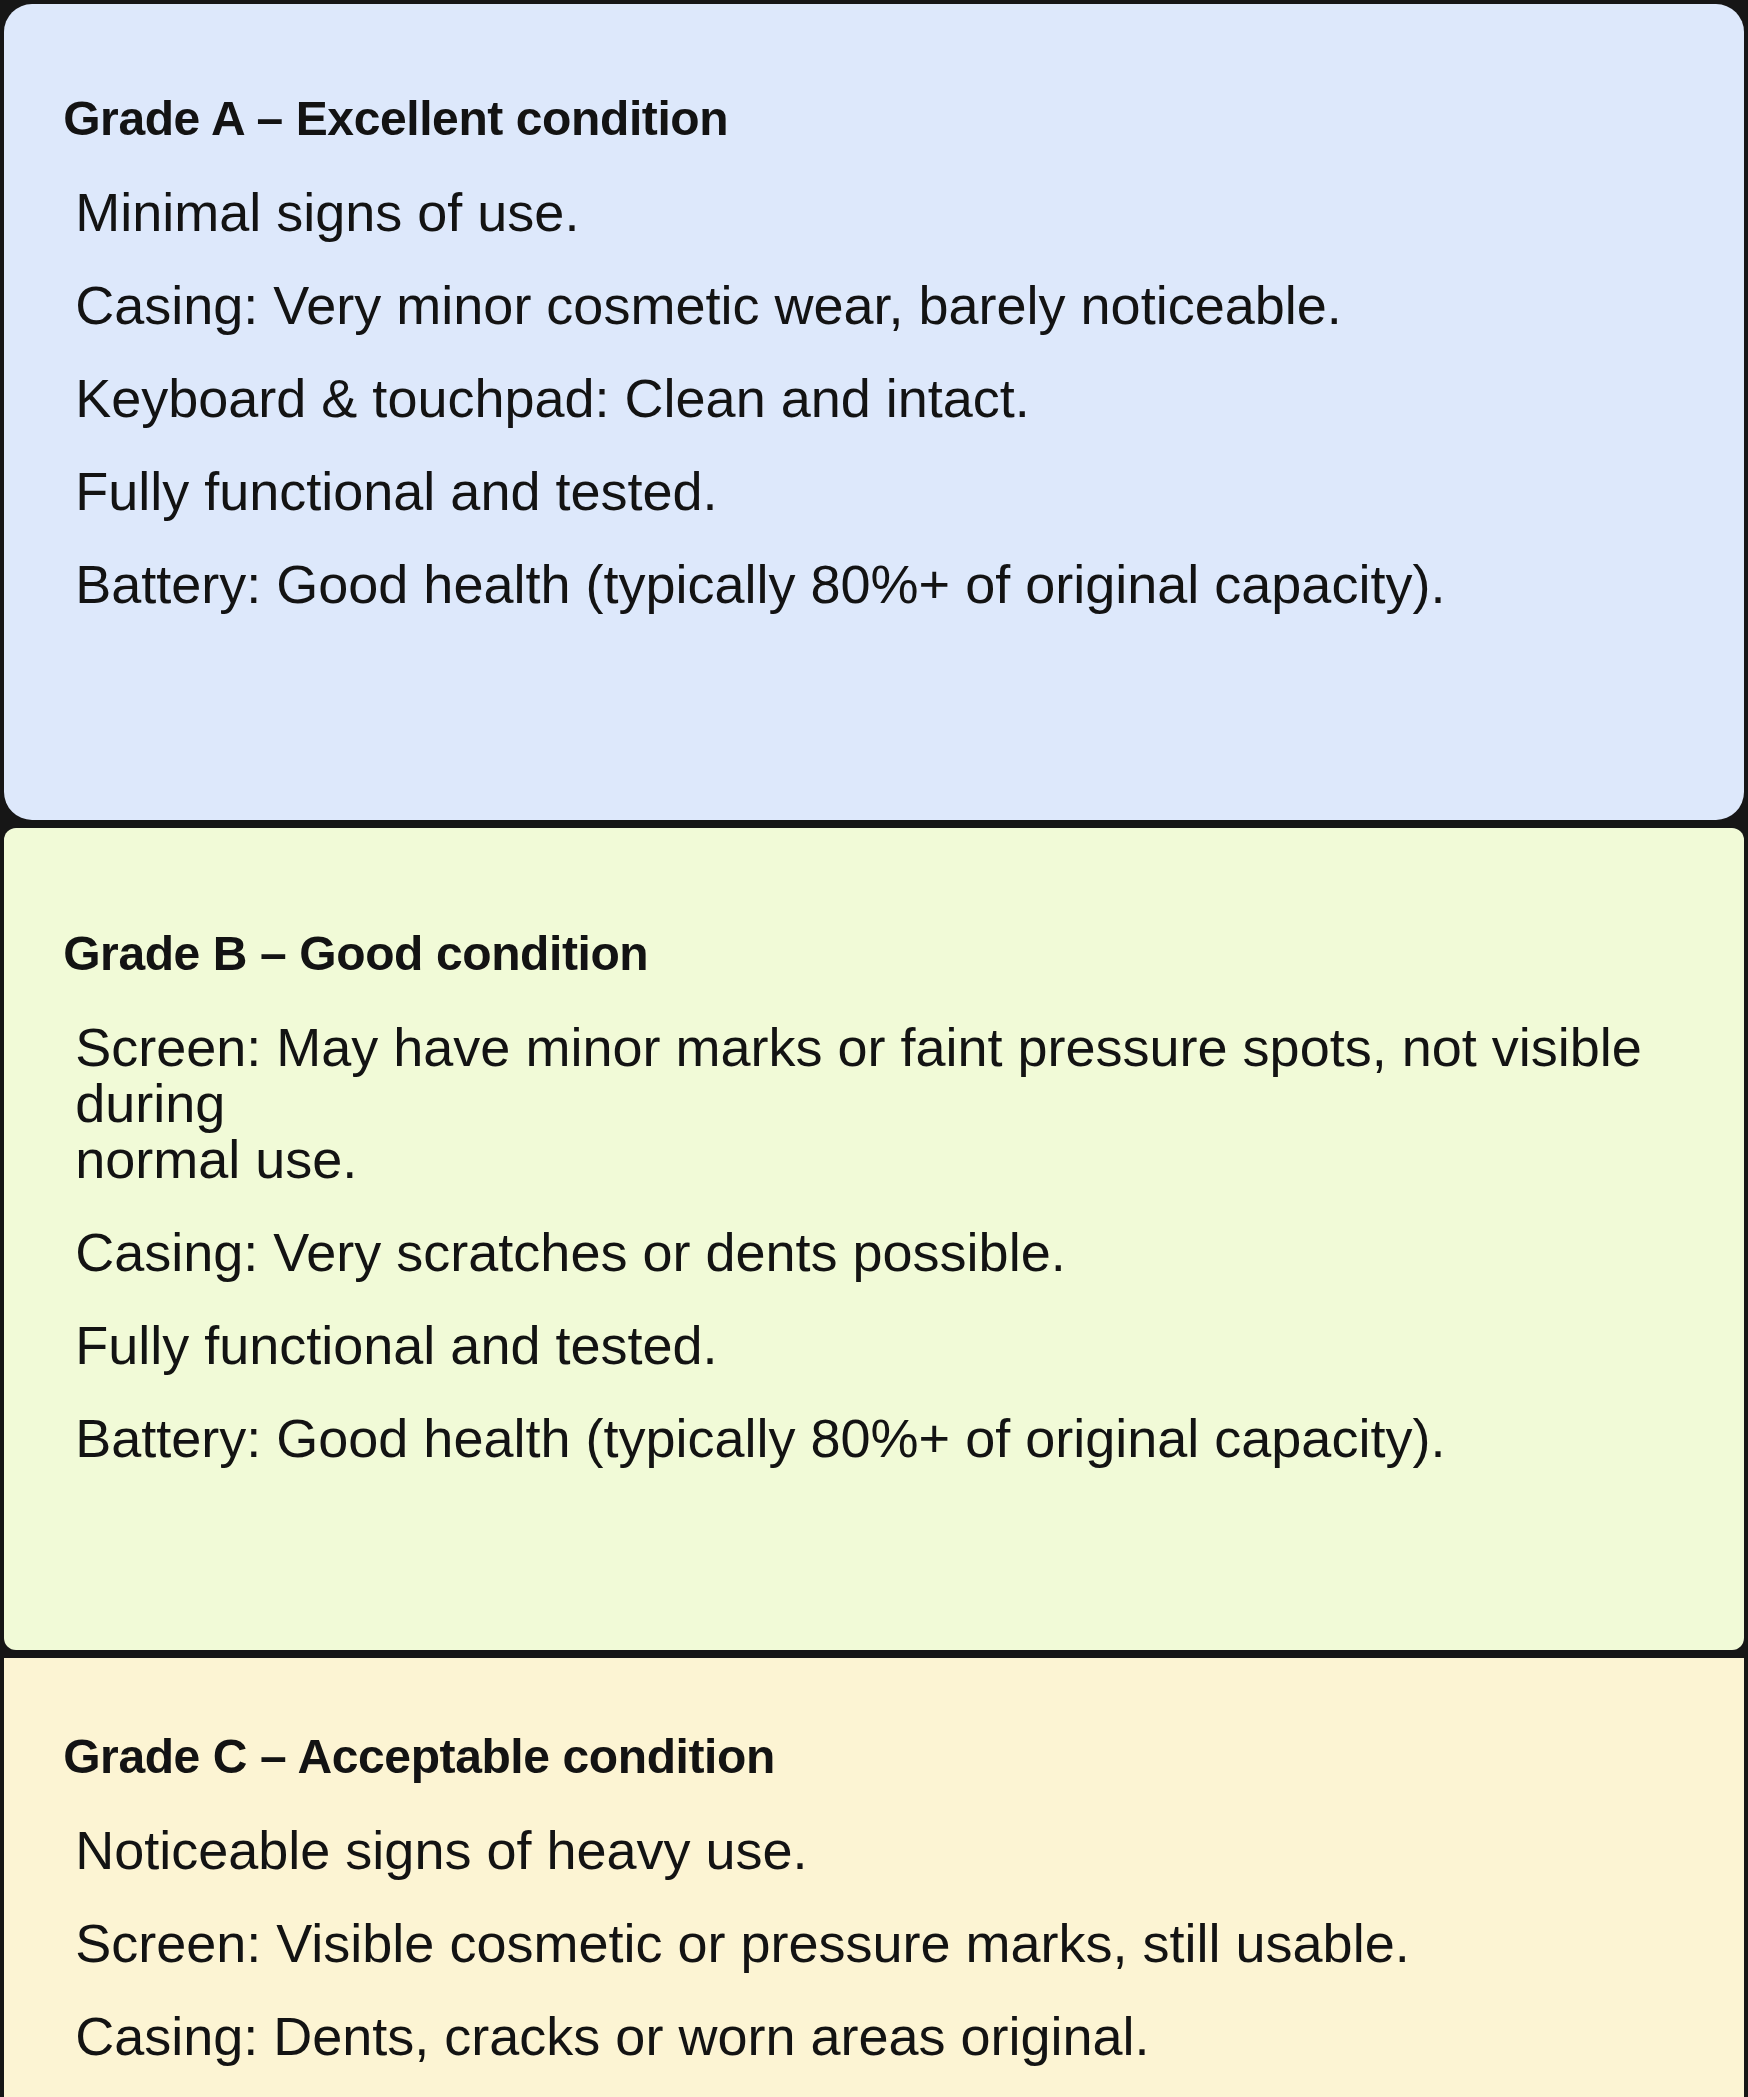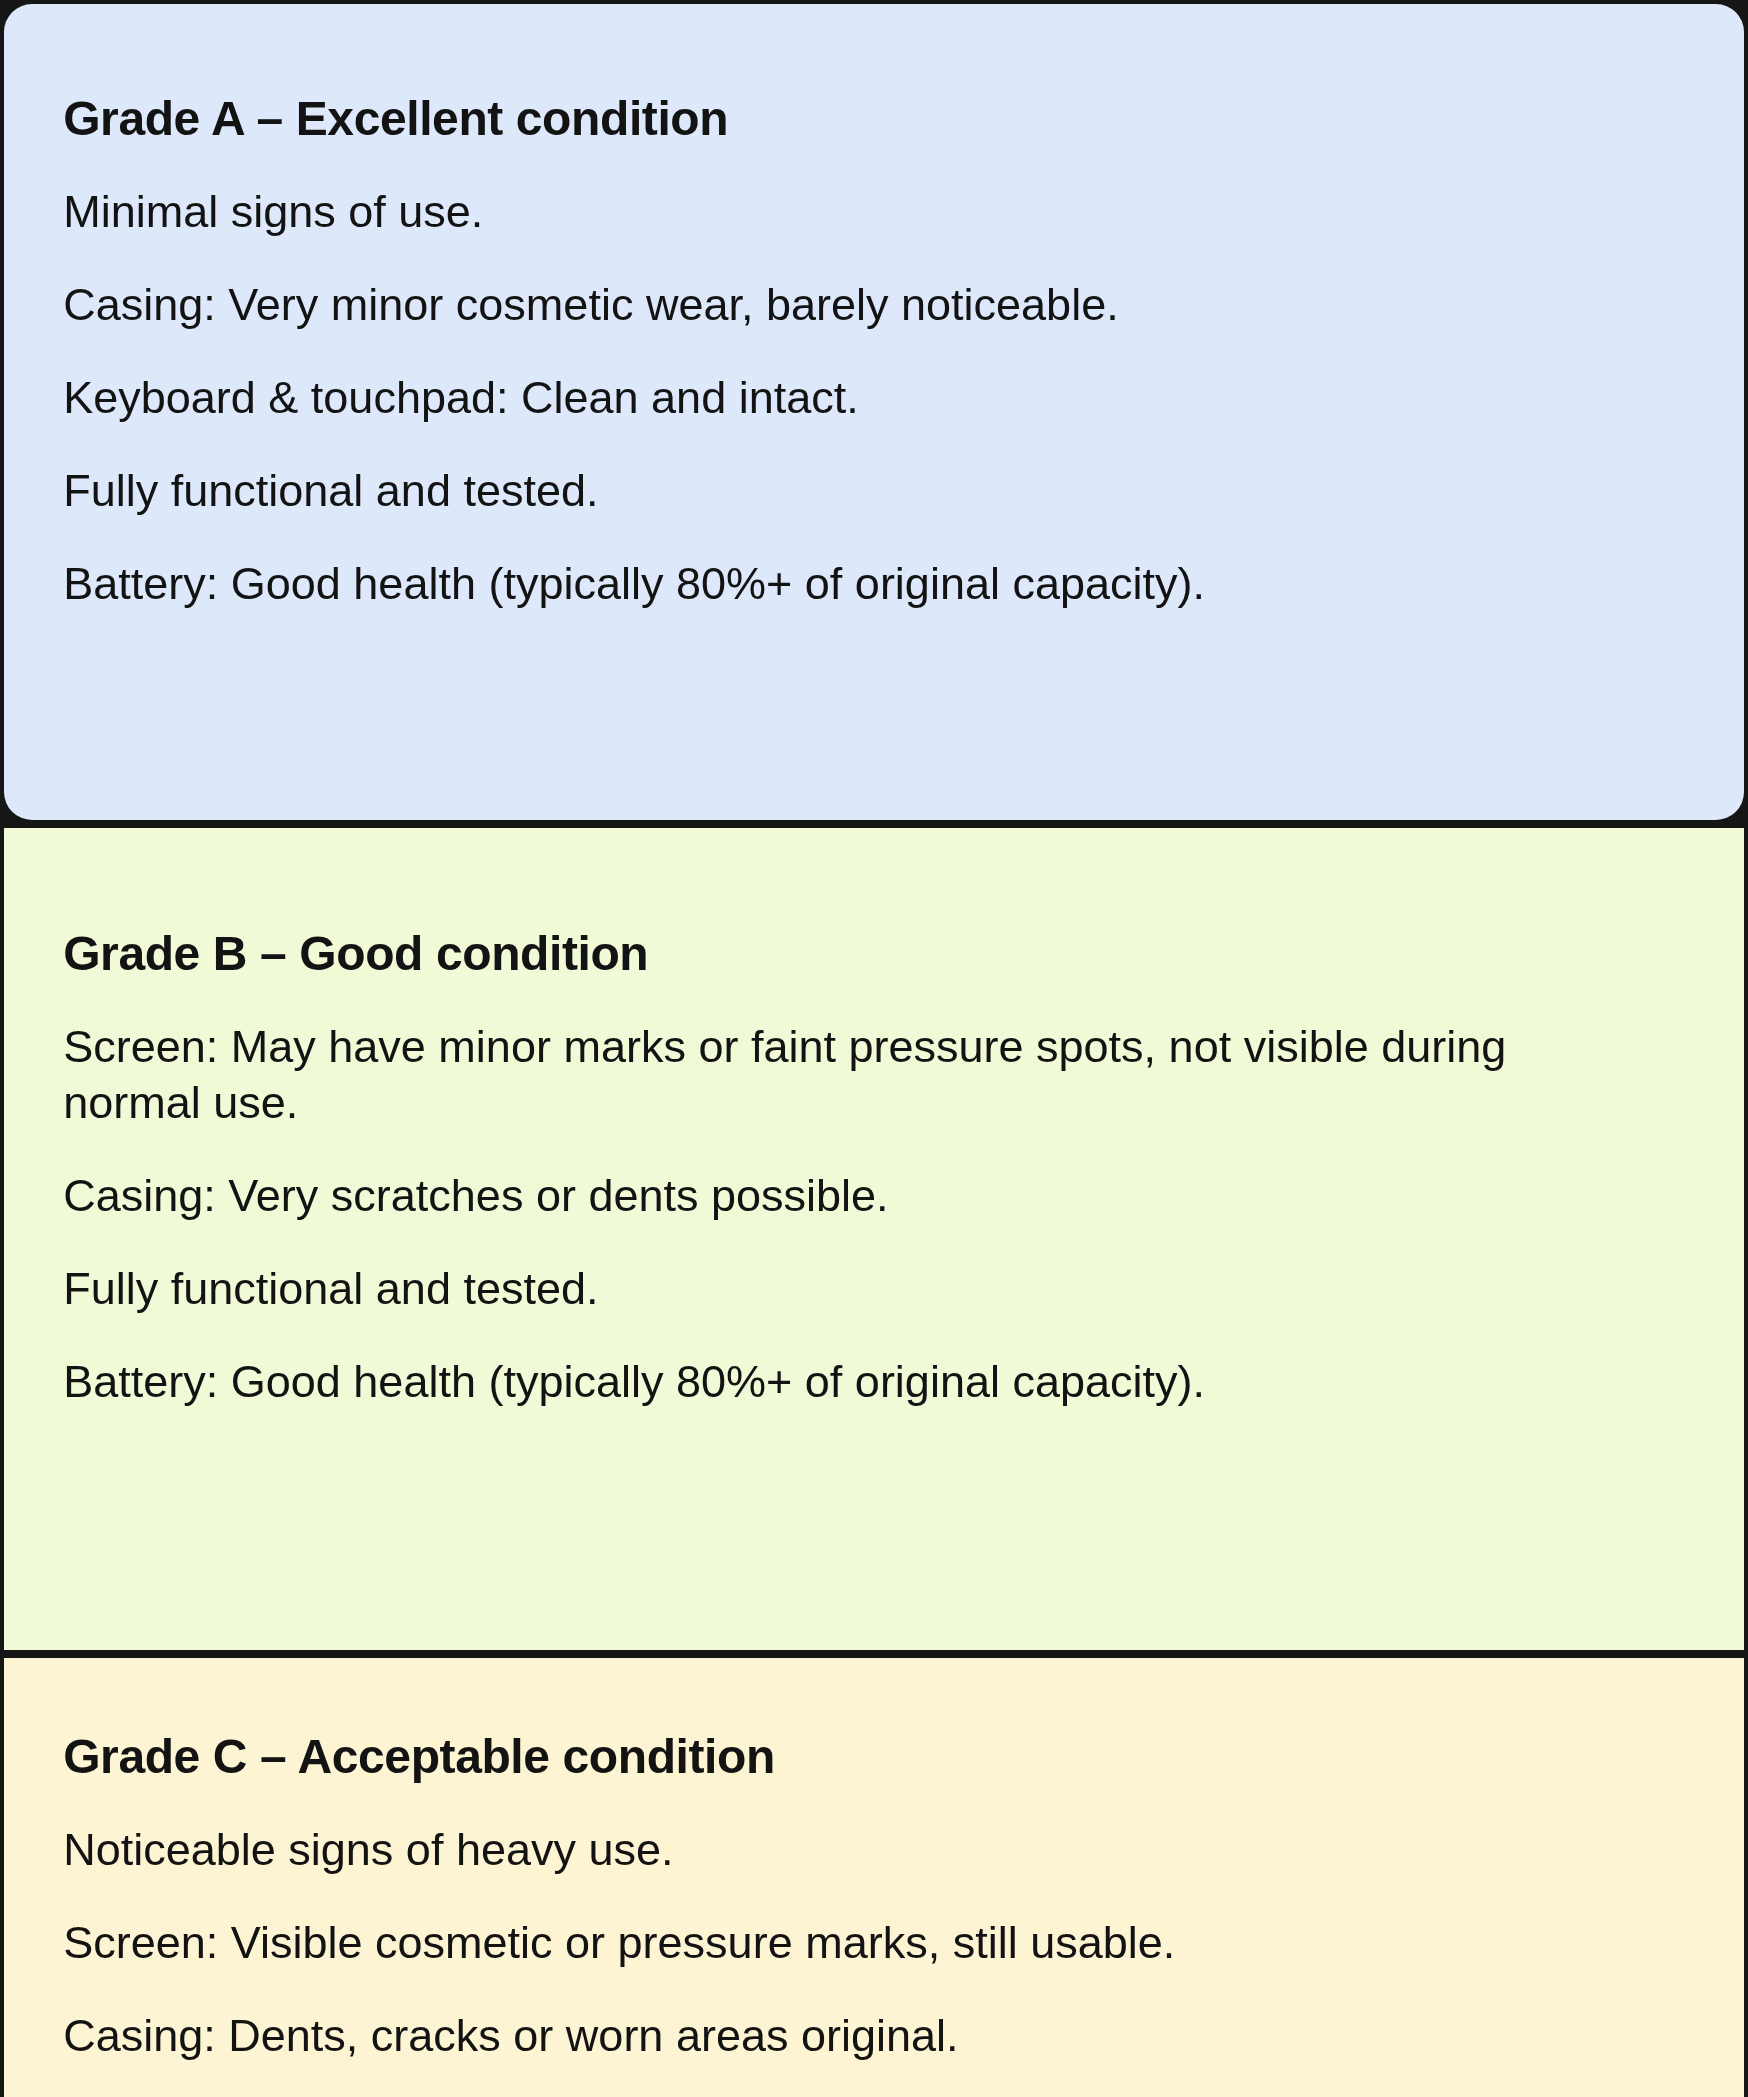--- a/index.html
+++ b/index.html
@@ -39,22 +39,22 @@
     background: #161616;
   }
   .hd {
     margin: 0 0 37px 0;
     font-size: 48px;
     font-weight: 700;
     line-height: 56px;
     letter-spacing: -0.4px;
   }
   .para {
-    margin: 0 0 37px 0;
-    font-size: 45px;
+    margin: 0 0 37px 12px;
+    font-size: 54px;
     font-weight: 400;
     line-height: 56px;
     white-space: pre-line;
   }
   .para:last-child { margin-bottom: 0; }
 </style>
 </head>
 <body style="color: rgb(19, 19, 19);">
 
 <div class="page" style="background: rgb(22, 22, 22);">
@@ -63,21 +63,21 @@
     <h2 class="hd">Grade A – Excellent condition</h2>
     <p class="para">Minimal signs of use.</p>
     <p class="para">Casing: Very minor cosmetic wear, barely noticeable.</p>
     <p class="para">Keyboard &amp; touchpad: Clean and intact.</p>
     <p class="para">Fully functional and tested.</p>
     <p class="para">Battery: Good health (typically 80%+ of original capacity).</p>
   </section>
 
   <div class="sep sep-1"></div>
 
-  <section class="card card-b" style="background: rgb(241, 250, 215);">
+  <section class="card card-b" style="background: rgb(241, 250, 215); border-radius: 12px;">
     <h2 class="hd">Grade B – Good condition</h2>
     <p class="para">Screen: May have minor marks or faint pressure spots, not visible during
 normal use.</p>
     <p class="para">Casing: Very scratches or dents possible.</p>
     <p class="para">Fully functional and tested.</p>
     <p class="para">Battery: Good health (typically 80%+ of original capacity).</p>
   </section>
 
   <div class="sep sep-2"></div>
 

